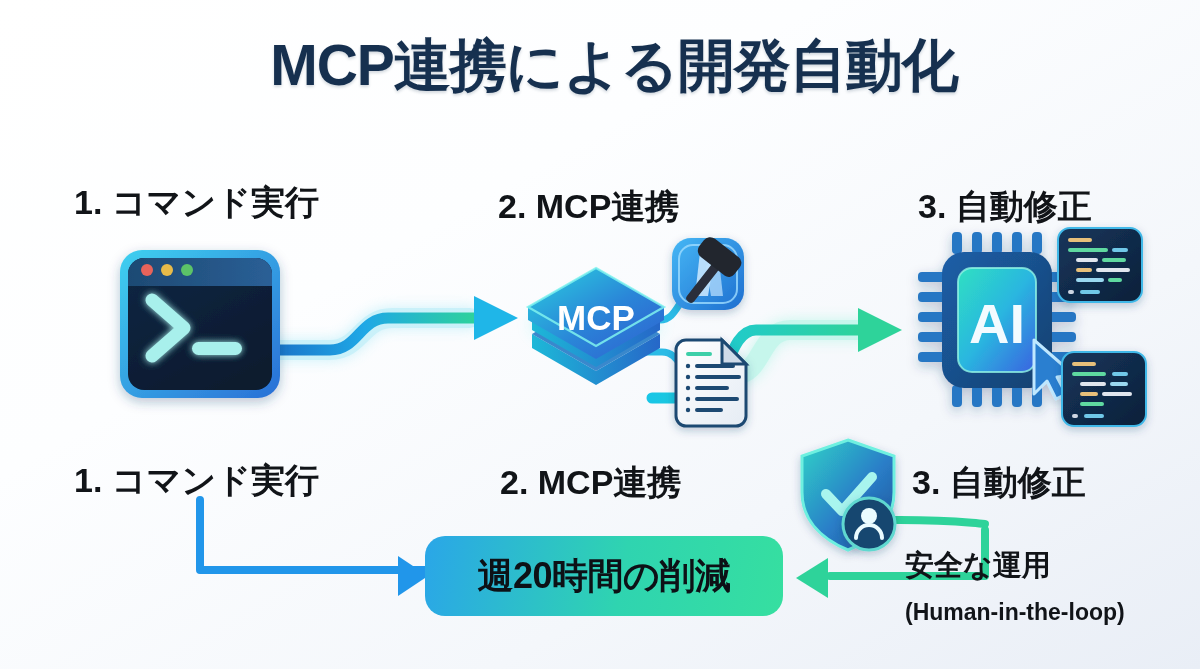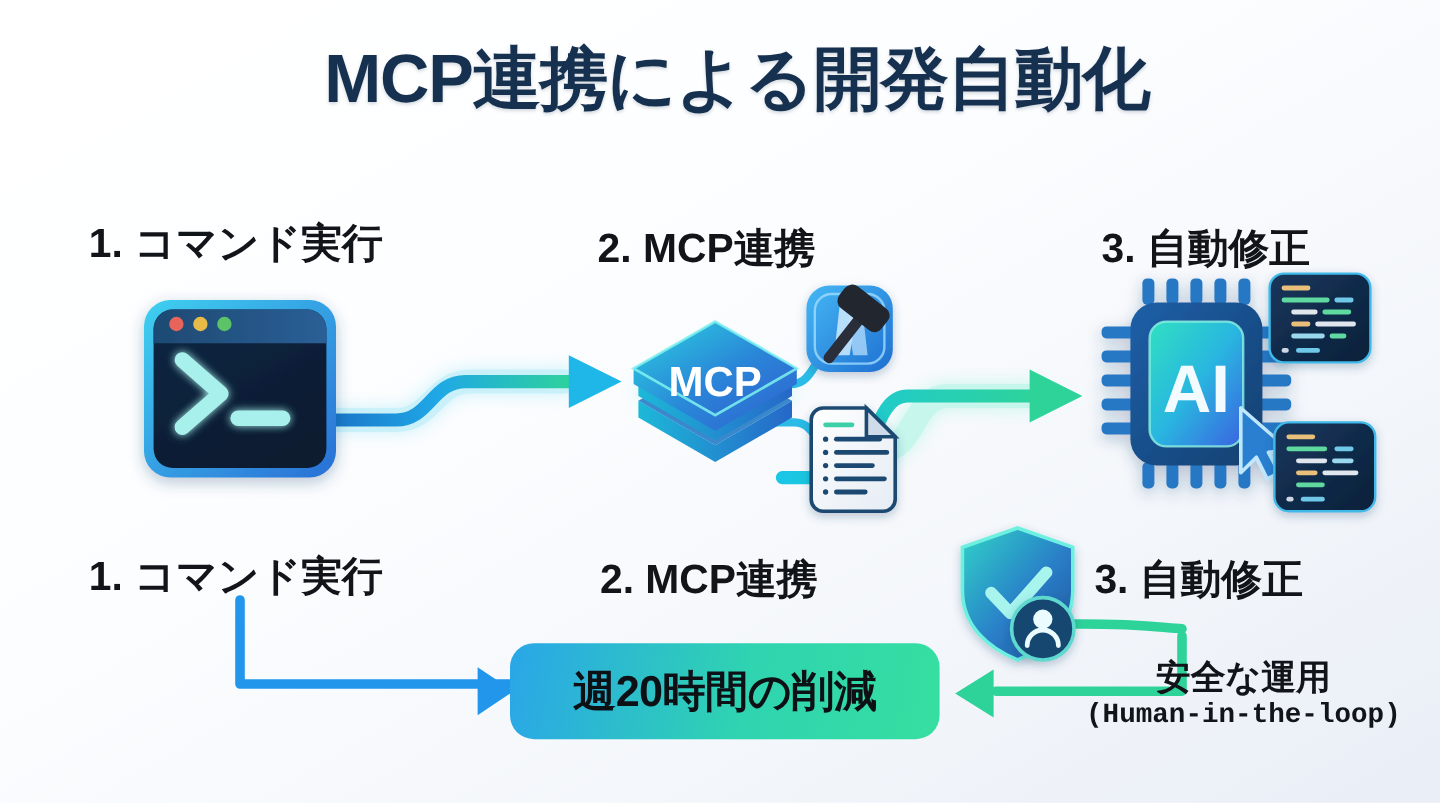--- a/index.html
+++ b/index.html
@@ -48,22 +48,22 @@
     background:linear-gradient(100deg,#2aa6e8 0%,#2fd4b0 55%,#36dfa0 100%);
     z-index:-1;
   }
   #result-text{
     position:absolute;inset:0;display:flex;align-items:center;justify-content:center;
     font-size:36px;font-weight:bold;color:#0d1116;letter-spacing:-.5px;
   }
 
   
   #safe-block{position:absolute;left:905px;top:550px;z-index:5;text-align:left;}
-  #safe-title{font-size:29px;font-weight:bold;color:#111418;line-height:1.05;white-space:nowrap;text-align:center;}
-  #safe-sub{font-size:23px;font-weight:bold;color:#111418;line-height:1.25;margin-top:2px;white-space:nowrap;font-family:Liberation Mono, monospace;}
+  #safe-title{font-size:29px;font-weight:bold;color:#111418;line-height:1.05;white-space:nowrap;}
+  #safe-sub{font-size:23px;font-weight:bold;color:#111418;line-height:1.25;margin-top:18px;white-space:nowrap;}
 </style>
 </head>
 <body>
 
 <div class="stage">
 
   <div id="title">MCP連携による開発自動化</div>
 
   <div class="caption cap-top" id="cap-top-1">1. コマンド実行</div>
   <div class="caption cap-top" id="cap-top-2">2. MCP連携</div>

